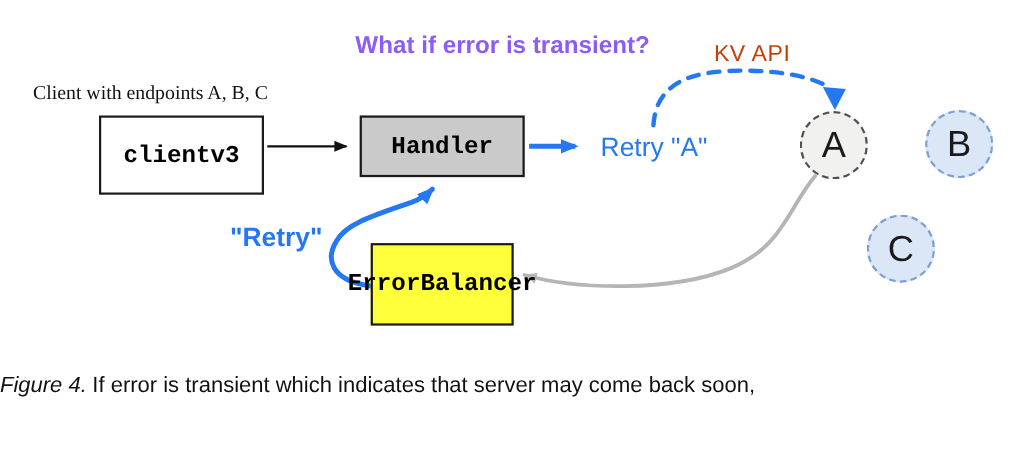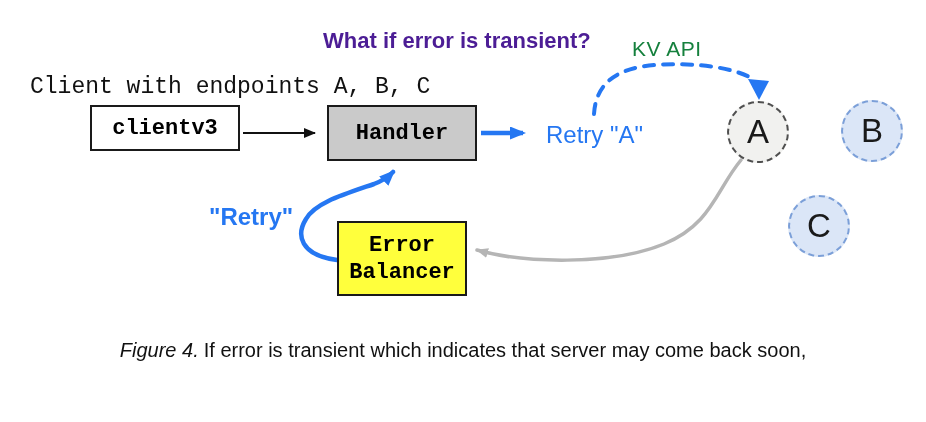--- a/index.html
+++ b/index.html
@@ -14,54 +14,54 @@
   .stage svg.wires {
     position: absolute;
     left: 0; top: 0;
     z-index: 1;
   }
   .abs { position: absolute; z-index: 2; }
 
   .diagram-title {
     left: 323px; top: 28px;
     font-size: 22px; font-weight: bold;
-    color: #4c1d95;
+    color: #8b5cf6;
     white-space: nowrap;
   }
   .kv-api-label {
-    left: 632px; top: 37px;
+    left: 649px; top: 37px;
     font-size: 21px; font-weight: normal;
     letter-spacing: 0.5px;
-    color: #15803d;
+    color: #c2410c;
     white-space: nowrap;
   }
   .client-label {
     left: 30px; top: 74px;
-    font-family: Liberation Mono, monospace;
-    font-size: 23px;
+    font-family: Liberation Serif, serif;
+    font-size: 18px;
     color: #111111;
     white-space: nowrap;
   }
 
   .node-box {
     display: flex; align-items: center; justify-content: center;
     box-sizing: border-box;
     border: 2px solid #1a1a1a;
     font-family: "Liberation Mono", monospace;
     font-weight: bold;
     font-size: 22px;
     color: #000000;
     text-align: center;
   }
-  .node-clientv3 { left: 90px; top: 105px; width: 150px; height: 46px; background: #ffffff; }
+  .node-clientv3 { left: 90px; top: 105px; width: 150px; height: 72px; background: #ffffff; }
   .node-balancer { left: 327px; top: 105px; width: 150px; height: 56px; background: #cacaca; }
   .node-error-handler {
     left: 337px; top: 221px; width: 130px; height: 75px;
     background: #ffff3c;
-    flex-direction: column;
+    flex-direction: row;
     line-height: 27px;
   }
 
   .retry-a-label {
     left: 546px; top: 121px;
     font-size: 24px;
     color: #2577f2;
     white-space: nowrap;
   }
   .retry-quoted-label {
@@ -90,21 +90,21 @@
     border: 2px dashed #7b9fd8;
   }
   .endpoint-c {
     left: 788px; top: 195px;
     background: #dbe6f7;
     border: 2px dashed #7b9fd8;
   }
 
   .caption {
     left: 0; top: 336px; width: 926px;
-    text-align: center;
+    text-align: left;
     font-size: 20px;
     line-height: 28px;
     color: #111111;
   }
   .caption .figure-label { font-style: italic; margin-right: 5px; }
 </style>
 </head>
 <body>
 
 <div class="stage">

